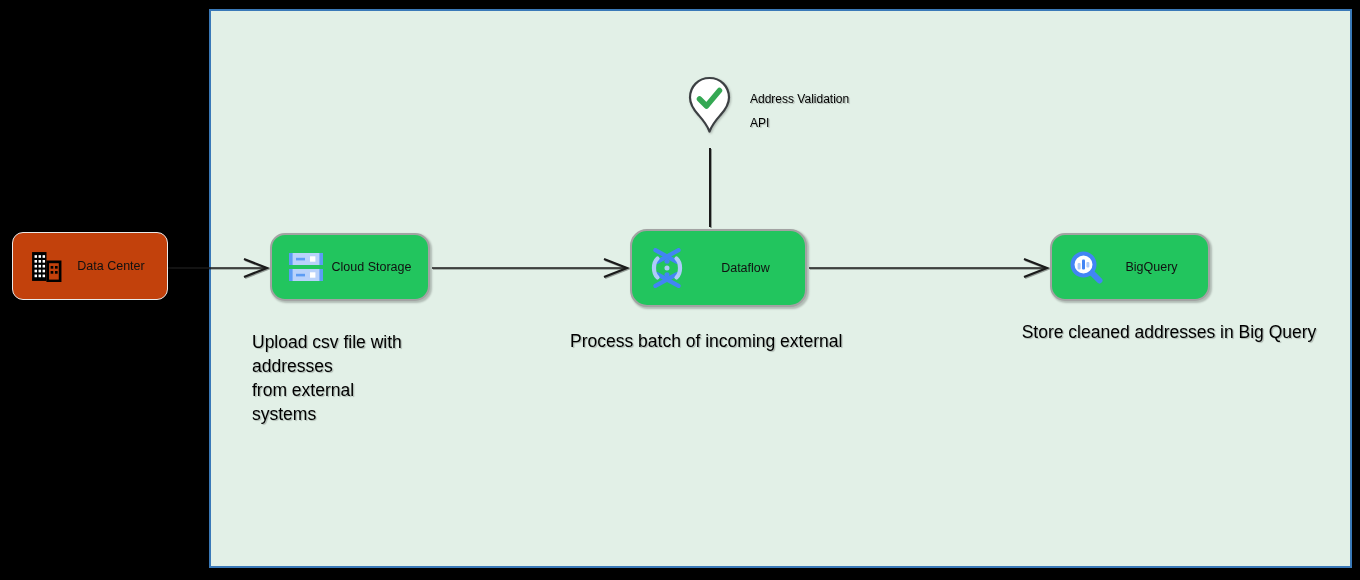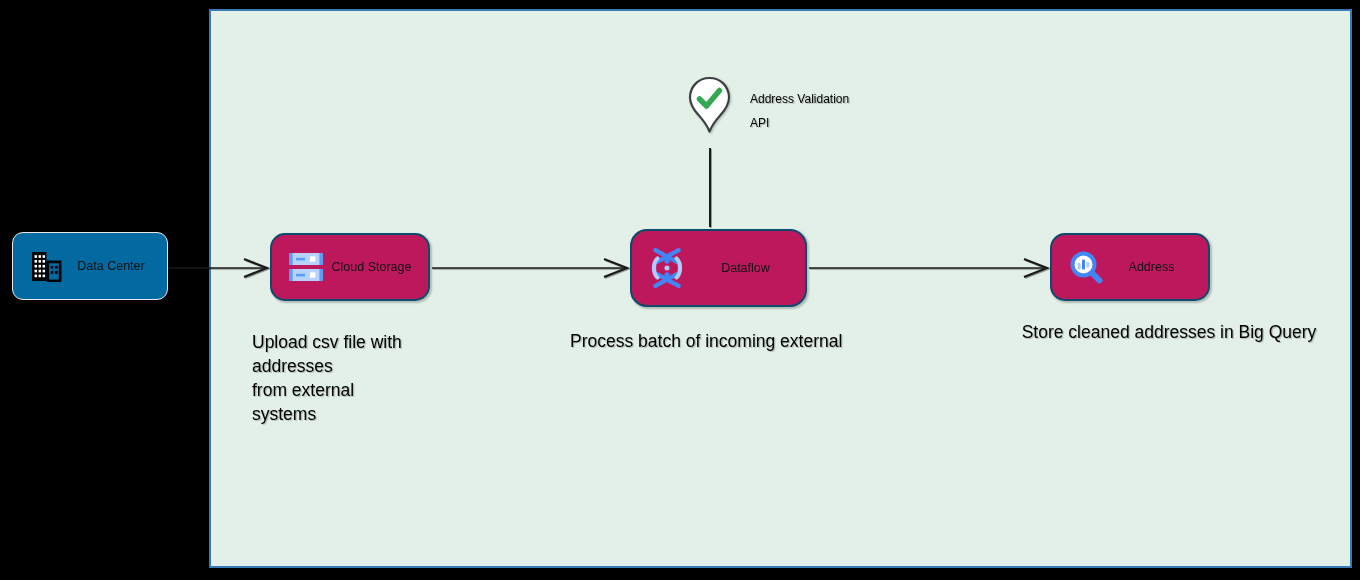--- a/index.html
+++ b/index.html
@@ -15,42 +15,42 @@
     position: absolute;
     left: 209px; top: 9px;
     width: 1143px; height: 559px;
     background: #e2f0e7;
     border: 2px solid #3a79b8;
   }
   .node {
     position: absolute;
     display: flex;
     align-items: center;
-    background: #be185d;
-    border: 2px solid #0c4a6e;
+    background: #22c55e;
+    border: 2px solid #a3a3a3;
     box-shadow: 1.5px 1.5px 2px rgba(0,0,0,0.22);
   }
   .node .icon-wrap {
     flex: 0 0 auto;
     display: flex;
     align-items: center;
     justify-content: center;
     margin-left: 17px;
   }
   .node .node-label {
     flex: 1 1 auto;
     text-align: center;
     font-size: 12.5px;
     color: #111;
     padding-right: 8px;
   }
   .node-data-center {
     left: 12px; top: 232px;
     width: 156px; height: 68px;
-    background: #0369a1;
+    background: #c2410c;
     border: 1px solid #e9e9e9;
     border-radius: 11px;
     justify-content: space-between;
   }
   .node-cloud-storage {
     left: 270px; top: 233px;
     width: 160px; height: 68px;
     border-radius: 15px;
   }
   .node-dataflow {
@@ -193,21 +193,21 @@
 <div class="node node-bigquery">
   <span class="icon-wrap">
     <svg width="34" height="34" viewBox="0 0 34 34">
       <line x1="23" y1="23" x2="30.5" y2="30.5" stroke="#4285f4" stroke-width="6" stroke-linecap="round"></line>
       <circle cx="14.5" cy="14.5" r="11" fill="#ffffff" stroke="#4285f4" stroke-width="4"></circle>
       <rect x="8.6" y="13" width="3" height="6.5" rx="1" fill="#aecbfa"></rect>
       <rect x="13" y="9.5" width="3" height="10" rx="1" fill="#4285f4"></rect>
       <rect x="17.4" y="12" width="3" height="5.5" rx="1" fill="#aecbfa"></rect>
     </svg>
   </span>
-  <span class="node-label">Address</span>
+  <span class="node-label">BigQuery</span>
 </div>
 
 <svg class="pin" viewBox="0 0 46 62">
   <path d="M23 2 C12 2 3.5 10.5 3.5 21.5 C3.5 28.5 7 33.5 12 39 C16 43.5 20.2 48 23 55.5 C25.8 48 30 43.5 34 39 C39 33.5 42.5 28.5 42.5 21.5 C42.5 10.5 34 2 23 2 Z" fill="#ffffff" stroke="#3c4043" stroke-width="2.2" stroke-linejoin="round"></path>
   <polyline points="13,23 20,30 33,14.5" fill="none" stroke="#34a853" stroke-width="5.5" stroke-linecap="round" stroke-linejoin="round"></polyline>
 </svg>
 
 <div class="api-label">Address Validation
 API</div>
 

